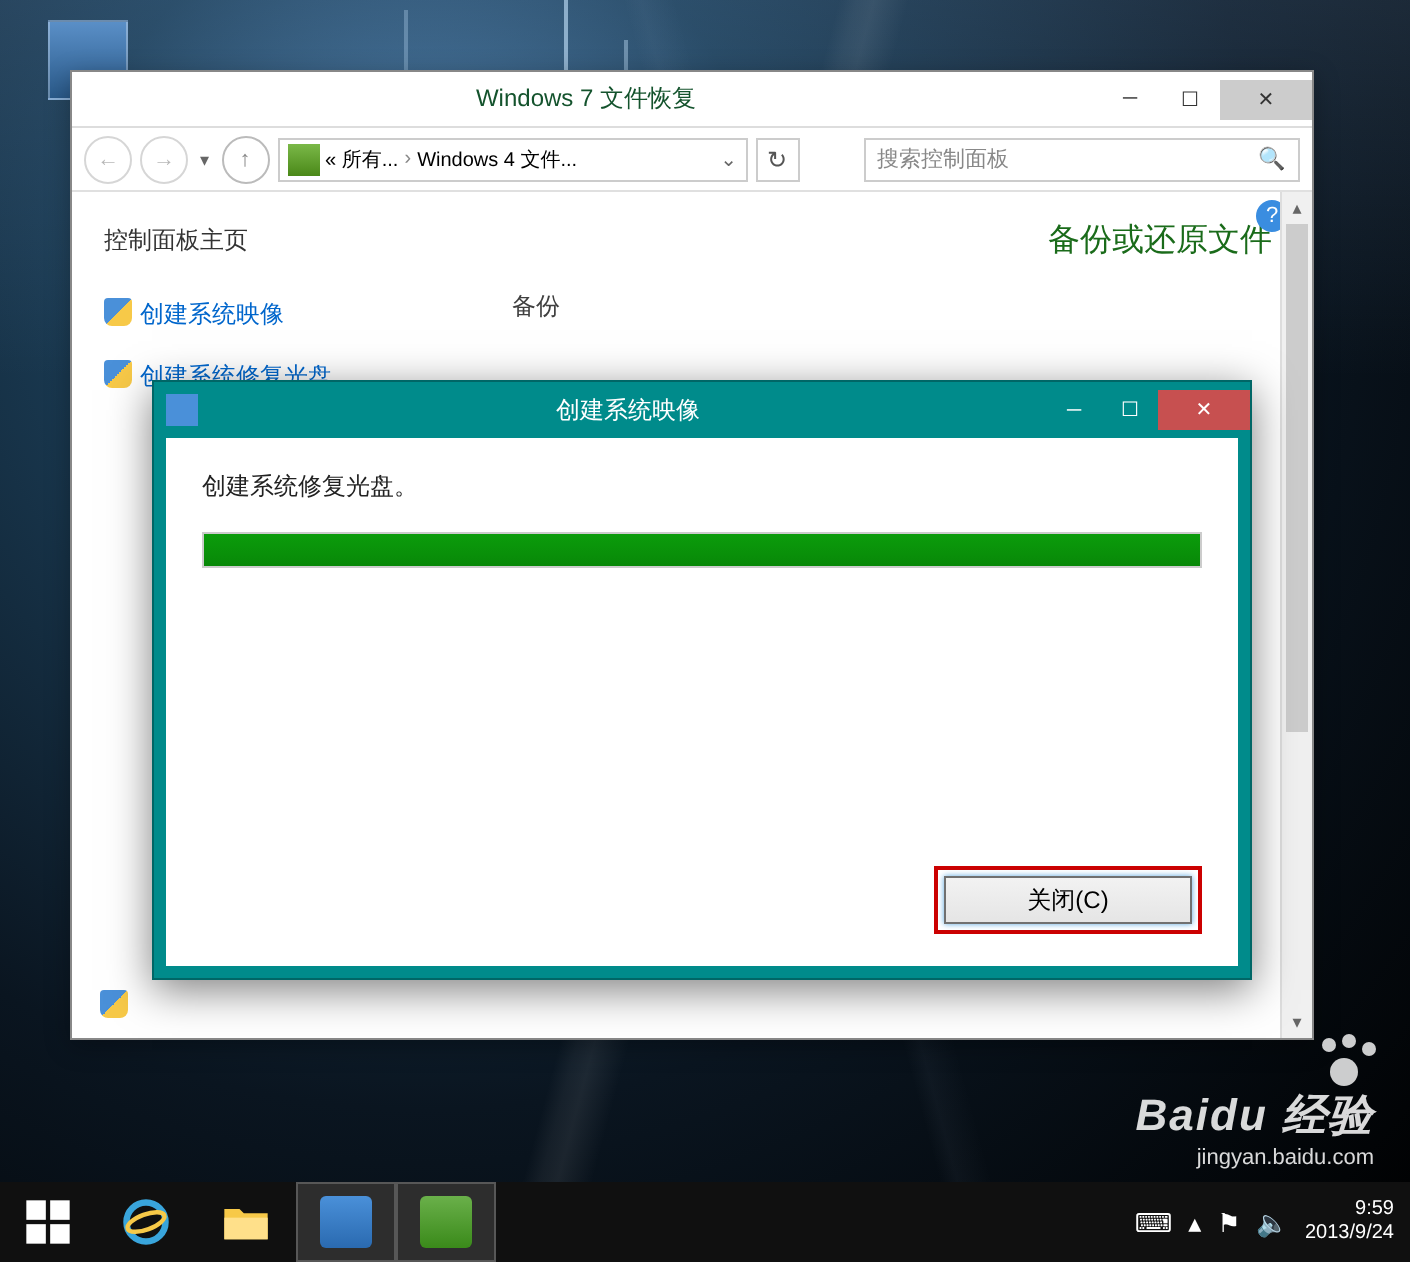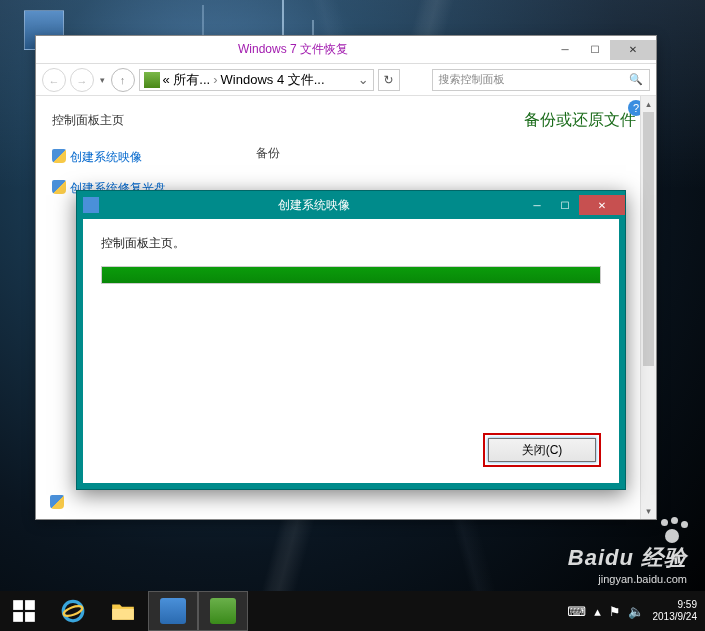--- a/index.html
+++ b/index.html
@@ -17,30 +17,30 @@
 
 .dicon { position: absolute; width: 48px; text-align: center; color: #fff; font-size: 11px; text-shadow: 1px 1px 2px #000; }
 .dicon .ico { width: 40px; height: 40px; margin: 0 auto 3px; background: #3b6ea5; border: 1px solid rgba(255,255,255,0.3); }
 .di1 { top: 10px; left: 20px; } .di1 .ico{background:linear-gradient(#5a8fc7,#2a5a8a);}
 .di2 { top: 40px; left: 35px; } .di2 .ico{width:30px;height:30px;background:linear-gradient(#7ab848,#4a8818);}
 .di3 { top: 150px; left: 18px; }
 
 
 .win1 { position: absolute; top: 35px; left: 35px; width: 622px; height: 485px; background: #fff; border: 1px solid #888; box-shadow: 0 3px 12px rgba(0,0,0,0.3); }
 .titlebar { height: 28px; background: #fff; border-bottom: 1px solid #ddd; display: flex; align-items: center; }
-.titlebar .title { flex: 1; text-align: center; font-size: 12px; color: #a21caf; }
+.titlebar .title { flex: 1; text-align: center; font-size: 12px; color: #14532d; }
 .winbtns { display: flex; }
 .winbtn { width: 30px; height: 20px; display: flex; align-items: center; justify-content: center; font-size: 10px; color: #333; cursor: pointer; }
 .winbtn.close { width: 46px; background: #ccc; }
 
 .navbar { height: 32px; display: flex; align-items: center; padding: 0 6px; gap: 4px; border-bottom: 1px solid #e0e0e0; }
 .navbtn { width: 24px; height: 24px; border: 1px solid #bbb; border-radius: 50%; display: flex; align-items: center; justify-content: center; font-size: 11px; color: #888; }
 .navbtn.disabled { opacity: .6; }
 .chev { font-size: 9px; color: #666; padding: 0 2px; }
-.breadcrumb { flex: 0 0 235px; height: 22px; border: 1px solid #ccc; display: flex; align-items: center; font-size: 13px; padding: 0 4px; gap: 3px; background:#fff; }
+.breadcrumb { flex: 0 0 235px; height: 22px; border: 1px solid #ccc; display: flex; align-items: center; font-size: 10px; padding: 0 4px; gap: 3px; background:#fff; }
 .breadcrumb .bcicon { width:16px; height:16px; background:linear-gradient(#7ab848,#4a8818); }
 .breadcrumb .sep { color: #888; }
 .breadcrumb .dd { margin-left:auto; color:#666; }
 .refresh { width: 22px; height: 22px; border: 1px solid #ccc; display:flex;align-items:center;justify-content:center;font-size:12px;color:#555; }
 .search { flex: 1; height: 22px; border: 1px solid #ccc; padding: 0 6px; font-size: 11px; color: #888; display:flex;align-items:center;justify-content:space-between;margin-left:28px; }
 
 .body1 { display: flex; height: calc(100% - 60px); }
 .sidebar { width: 200px; padding: 14px 16px; font-size: 12px; }
 .sidelink { color: #0066cc; margin-bottom: 10px; padding: 2px 0; cursor:pointer; }
 .sidelink.head { color: #333; margin-bottom: 16px; }
@@ -60,21 +60,21 @@
 .titlebar2 { height: 28px; background: #008b8b; display: flex; align-items: center; color: #fff; }
 .titlebar2 .icon2 { width:16px; height:16px; margin:0 6px; background:#4a90d9; }
 .titlebar2 .title { flex: 1; text-align: center; font-size: 12px; }
 .winbtn2 { width: 28px; height: 20px; display: flex; align-items: center; justify-content: center; font-size: 10px; color: #fff; cursor:pointer; }
 .winbtn2.close { width: 46px; background: #c75050; }
 .inner2 { position: absolute; top: 28px; left: 6px; right: 6px; bottom: 6px; background: #fff; padding: 16px 18px; }
 .msg { font-size: 12px; color: #222; margin-bottom: 14px; }
 .progress { height: 18px; width: 100%; background: linear-gradient(#0b9c0b,#088808); border: 1px solid #ccc; }
 .btnrow { position: absolute; bottom: 16px; right: 18px; }
 .closebtn-wrap { border: 2px solid #c00; padding: 3px; }
-.closebtn { width: 108px; height: 24px; border: 1px solid #707070; background: linear-gradient(#f2f2f2,#e5e5e5); font-size: 12px; cursor: pointer; box-shadow: 0 0 3px #5aa7e0; }
+.closebtn { width: 124px; height: 24px; border: 1px solid #707070; background: linear-gradient(#f2f2f2,#e5e5e5); font-size: 12px; cursor: pointer; box-shadow: 0 0 3px #5aa7e0; }
 
 
 .taskbar { position: absolute; bottom: 0; left: 0; right: 0; height: 40px; background: #101010; display: flex; align-items: stretch; }
 .task { width: 50px; display: flex; align-items: center; justify-content: center; border-right: 0; }
 .task.active { background: rgba(255,255,255,0.12); box-shadow: inset 0 0 0 1px rgba(255,255,255,0.2); }
 .task svg, .task .ticon { width: 26px; height: 26px; }
 .start { width: 48px; }
 .tray { margin-left: auto; display: flex; align-items: center; color: #fff; font-size: 10px; padding-right: 8px; gap: 8px; }
 .tray .clock { text-align: right; line-height: 1.2; }
 .tray .ic { font-size: 13px; }
@@ -155,21 +155,21 @@
 
 <div class="win2">
   <div class="titlebar2">
     <div class="icon2"></div>
     <div class="title">创建系统映像</div>
     <div class="winbtn2">─</div>
     <div class="winbtn2">☐</div>
     <div class="winbtn2 close">✕</div>
   </div>
   <div class="inner2">
-    <div class="msg">控制面板主页。</div>
+    <div class="msg">创建系统修复光盘。</div>
     <div class="progress"></div>
     <div class="btnrow">
       <div class="closebtn-wrap">
         <button class="closebtn">关闭(C)</button>
       </div>
     </div>
   </div>
 </div>
 
 <div class="watermark">

